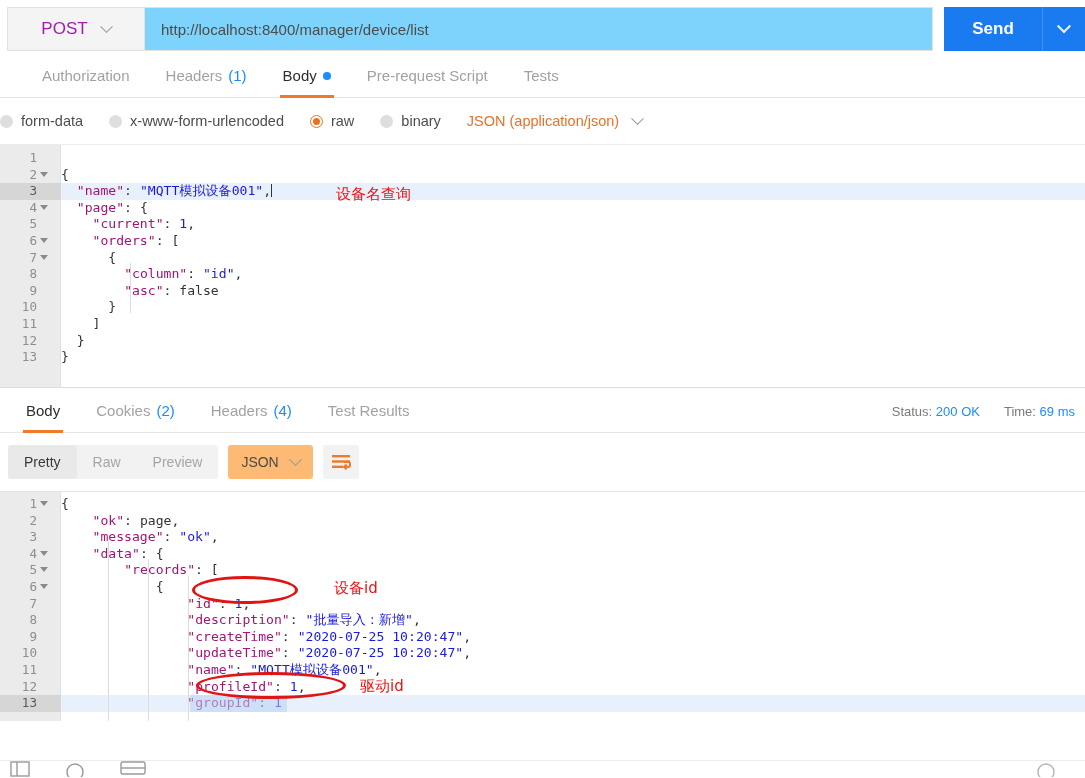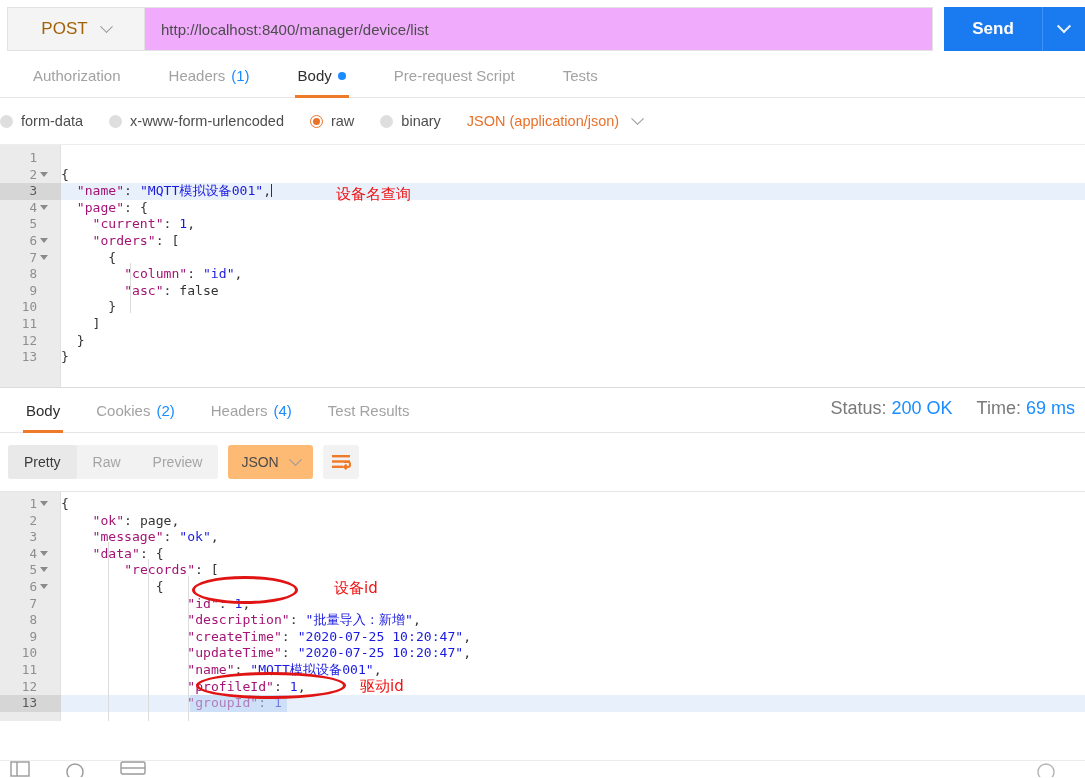--- a/index.html
+++ b/index.html
@@ -17,34 +17,34 @@
     height: 51px;
     padding: 7px 0 0 7px;
     background: #fff;
   }
   .method-box {
     width: 137px;
     border: 1px solid #e2e2e2;
     background: #f4f4f4;
     display: flex; align-items: center; justify-content: center;
     gap: 14px;
-    font-size: 17px; color: #a16207;
+    font-size: 17px; color: #a21caf;
     border-right: none;
   }
   .chev {
     display: inline-block;
     width: 9px; height: 9px;
     border-right: 1.6px solid #9a9a9a;
     border-bottom: 1.6px solid #9a9a9a;
     transform: rotate(45deg) translate(-2px,-2px);
   }
   .url-input {
     flex: 1;
     border: 1px solid #e2e2e2;
-    background: #f0abfc;
+    background: #7dd3fc;
     display: flex; align-items: center;
     padding-left: 16px;
     font-size: 15px;
     color: #4c4c4c;
   }
   .params-btn {
     width: 102px;
     border: 1px solid #e2e2e2;
     border-left: none;
     background: #f4f4f4;
@@ -66,22 +66,22 @@
     display: flex; align-items: center; justify-content: center;
   }
   .send-caret .chev { border-color: #e8f1fd; width: 10px; height: 10px; border-width: 2px; }
 
   
   .req-tabs {
     display: flex;
     align-items: flex-end;
     height: 47px;
     border-bottom: 1px solid #e6e6e6;
-    padding-left: 15px;
-    gap: 12px;
+    padding-left: 24px;
+    gap: 0;
   }
   .tab {
     position: relative;
     padding: 0 18px 13px 18px;
     font-size: 15px;
     color: #a2a2a2;
     display: flex; align-items: flex-end; gap: 6px;
   }
   .tab.active { color: #2e2e2e; }
   .tab.active::after {
@@ -200,21 +200,21 @@
     display: flex; align-items: flex-end;
     height: 46px;
     border-top: 1px solid #dcdcdc;
     border-bottom: 1px solid #e6e6e6;
     padding-left: 8px;
     position: relative;
   }
   .status-block {
     position: absolute; right: 10px; bottom: 13px;
     display: flex; gap: 24px;
-    font-size: 18px; color: #7a7a7a;
+    font-size: 13px; color: #7a7a7a;
   }
   .status-block .v { color: #1a8cff; }
 
   
   .resp-toolbar {
     display: flex; align-items: center;
     height: 58px;
     padding-left: 8px;
     gap: 10px;
   }

